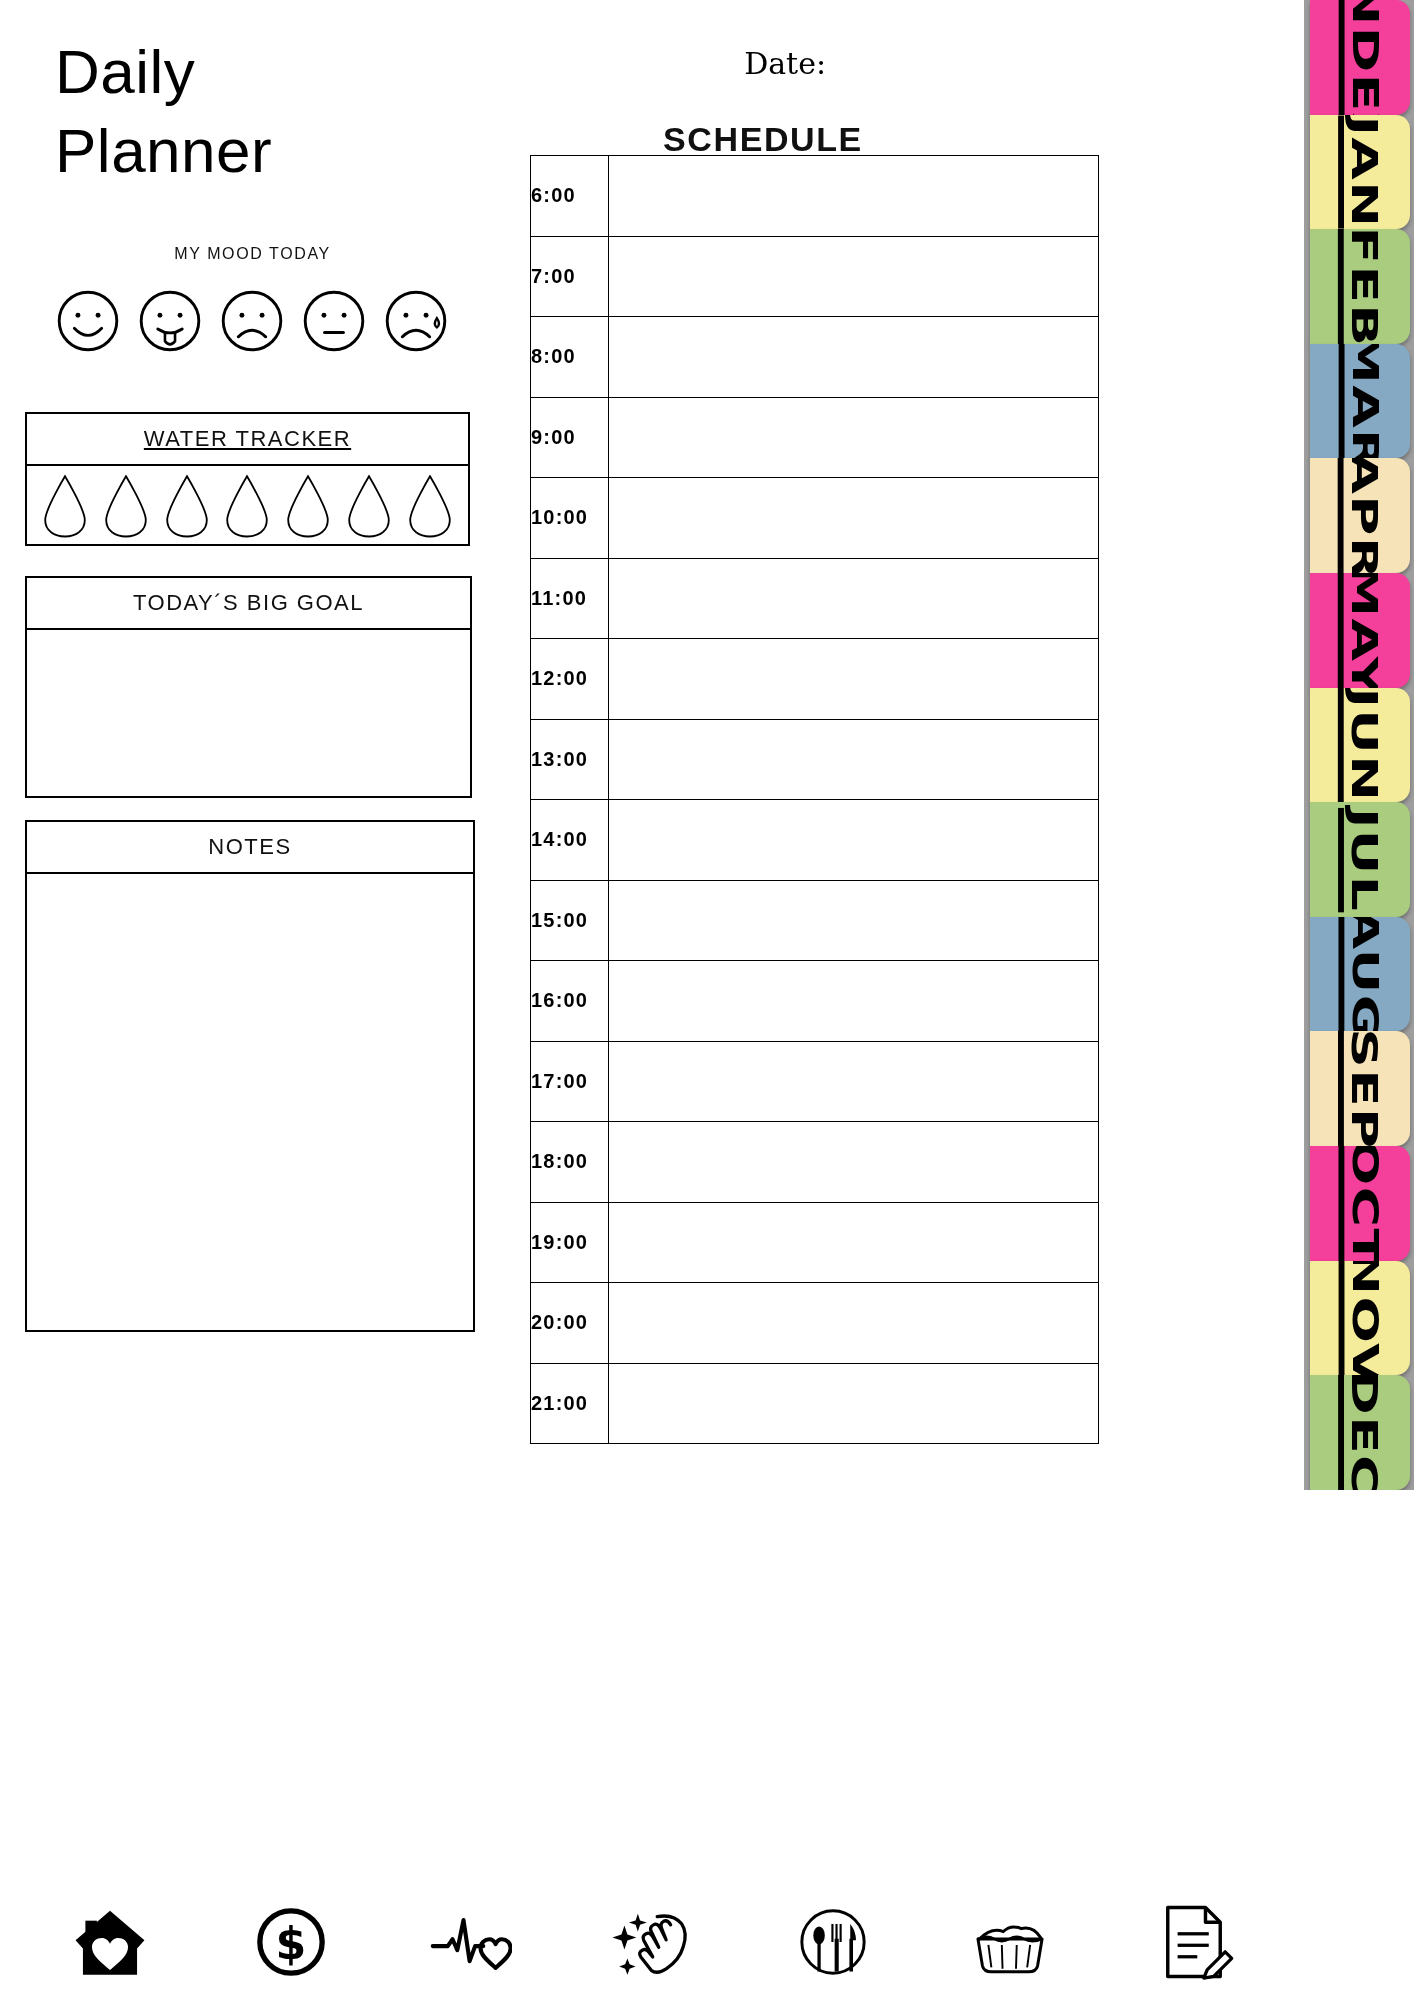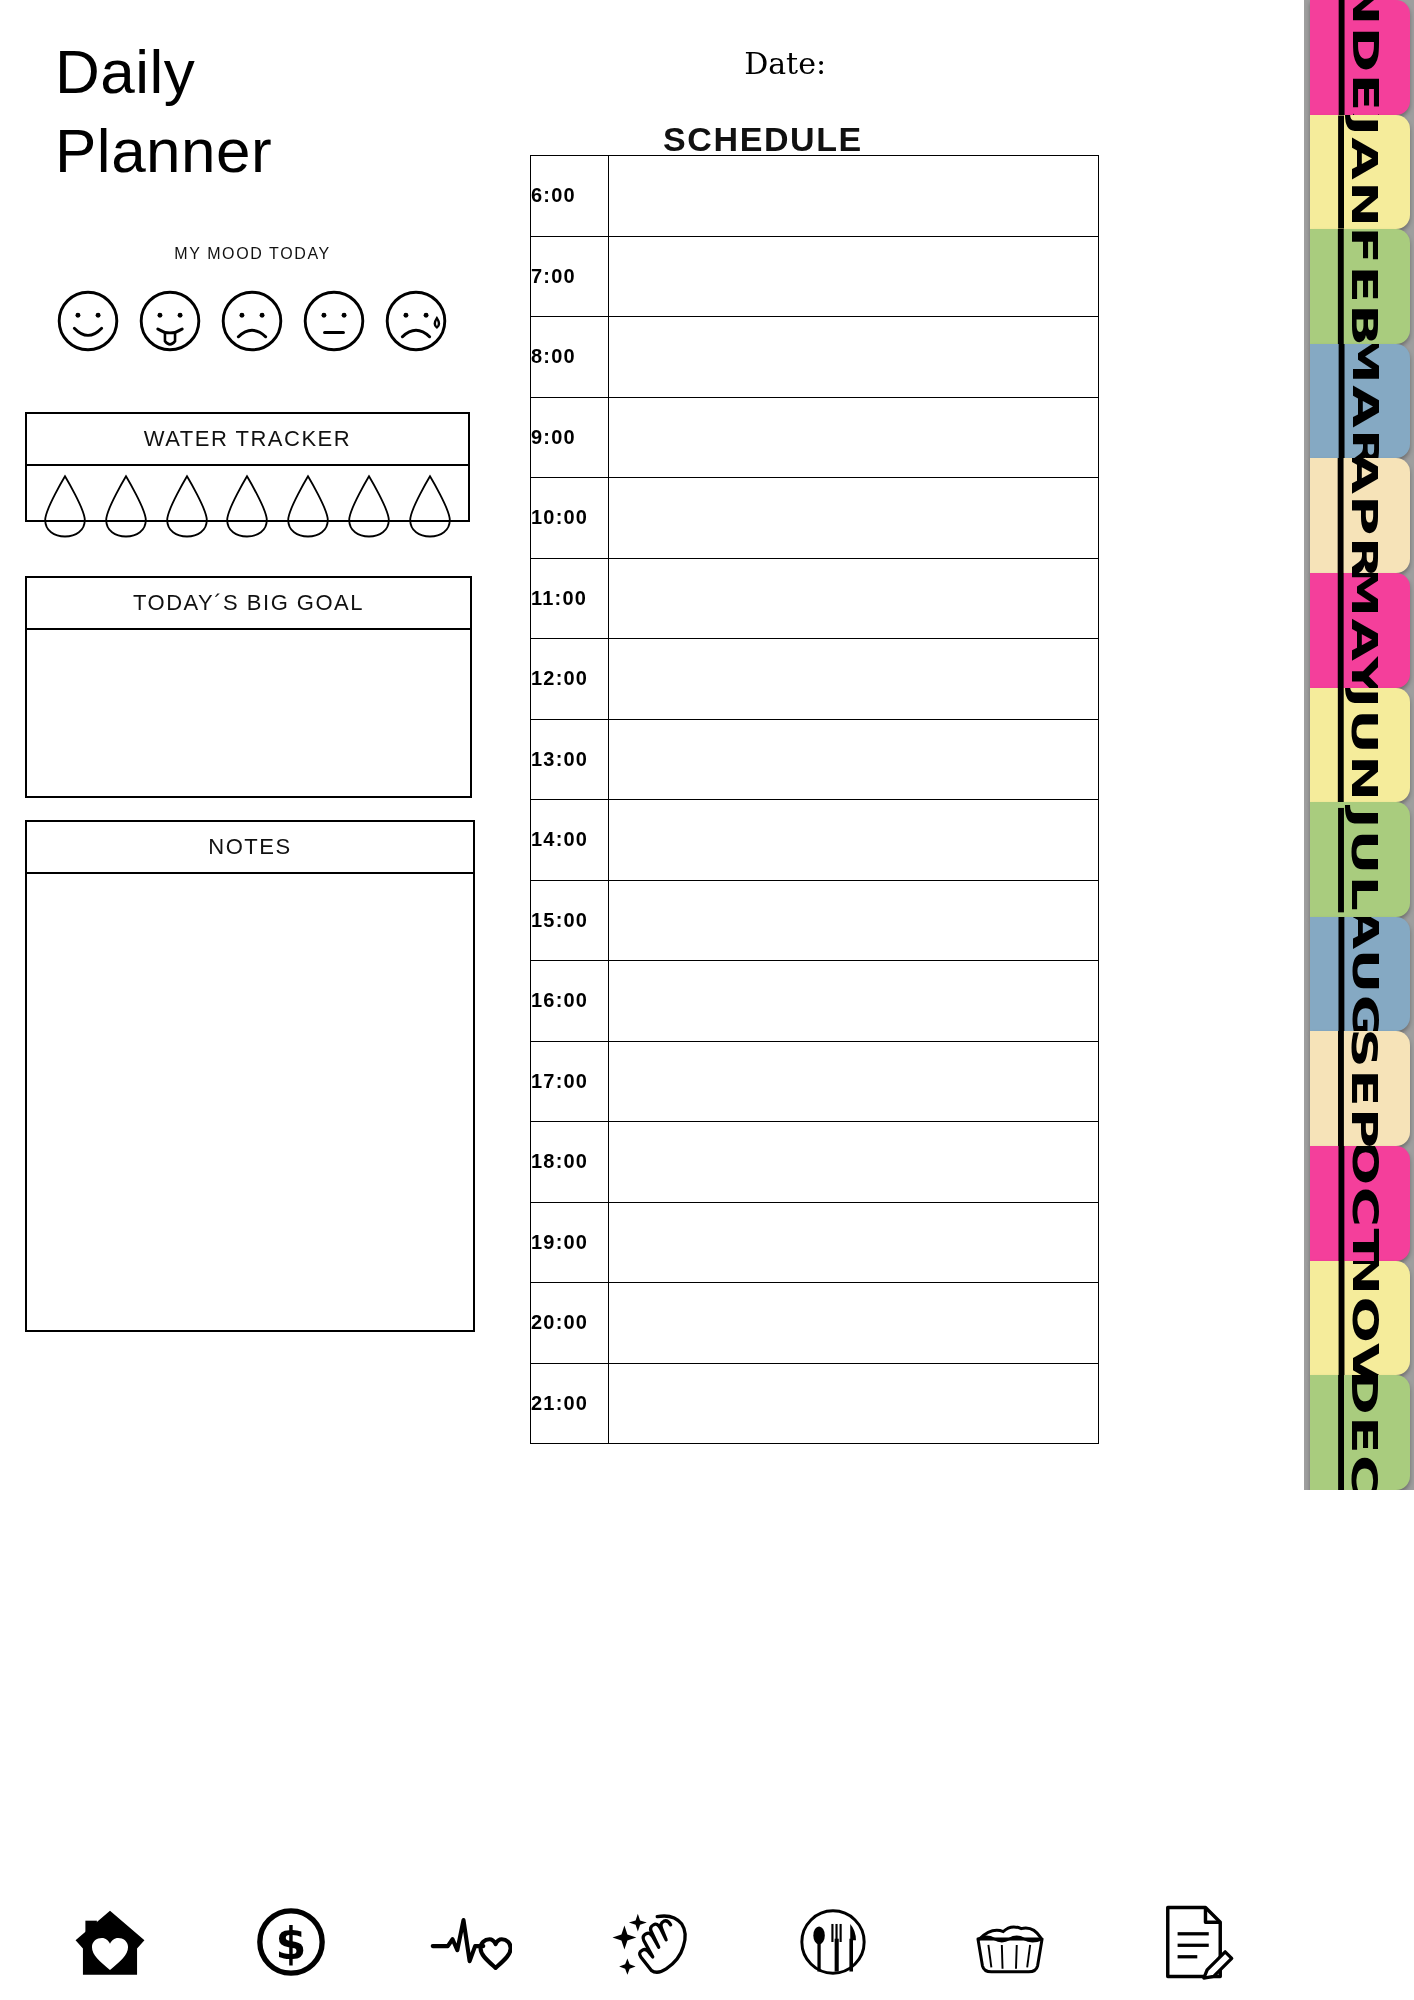--- a/index.html
+++ b/index.html
@@ -78,21 +78,21 @@
     border-bottom: 2.4px solid #000;
     display: flex;
     align-items: center;
     justify-content: center;
     font-size: 22px;
     letter-spacing: 1.5px;
     font-weight: 300;
     color: #111;
   }
 
-  #water-box { left: 25px; top: 412px; width: 445px; height: 110px; }
+  #water-box { left: 25px; top: 412px; width: 445px; height: 134px; text-decoration: underline; }
   #water-drops {
     height: 80px;
     display: flex;
     align-items: center;
     justify-content: space-around;
     padding: 0 8px;
   }
   .water-drop { width: 50px; height: 66px; display: block; }
 
   #goal-box { left: 25px; top: 576px; width: 447px; height: 222px; }

